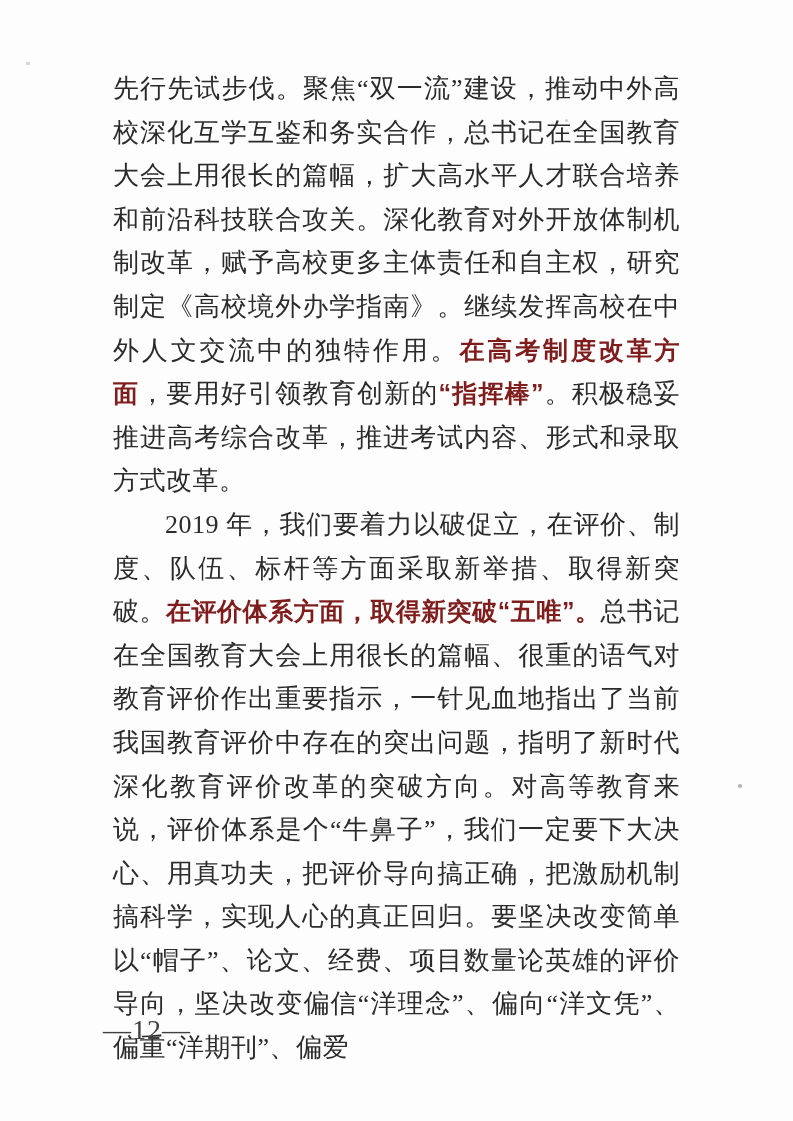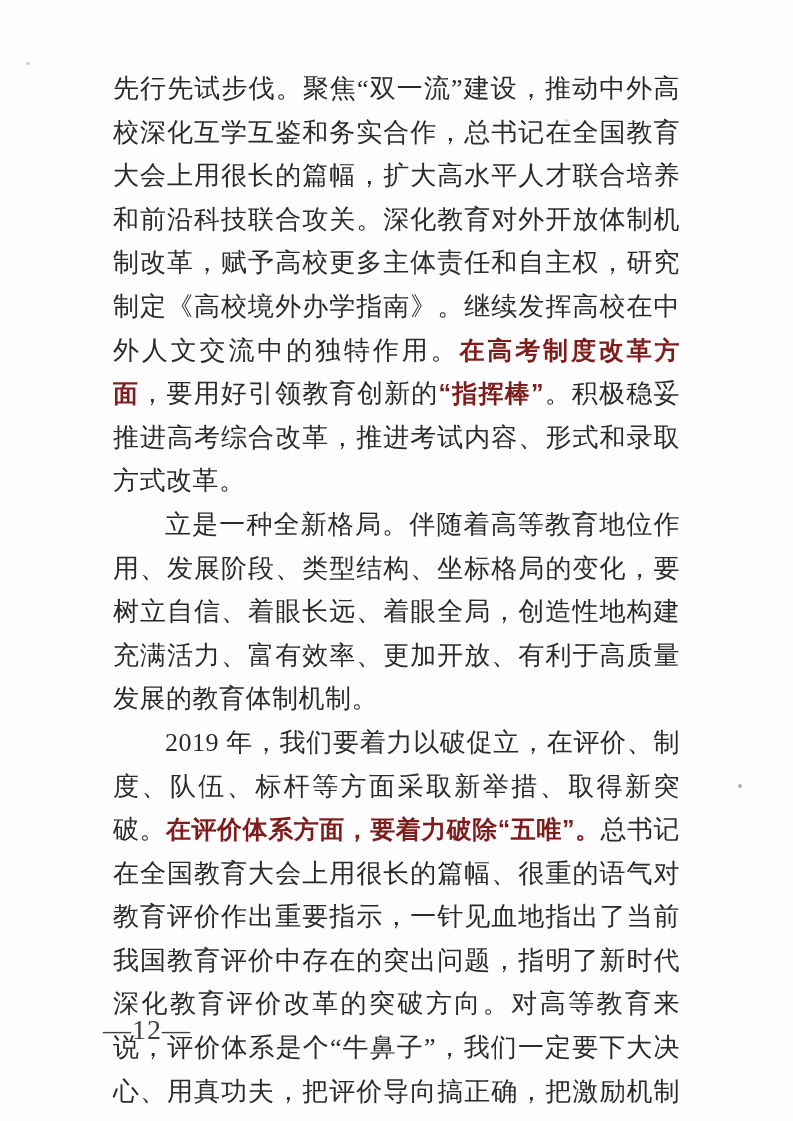--- a/index.html
+++ b/index.html
@@ -66,23 +66,22 @@
 </head>
 <body>
 
 <div class="sheet">
 
   <div class="text-block">
 
     <p class="para"><span>先行先试步伐。聚焦“双一流”建设，推动中外高校深化互学互鉴和务实合作，总书记在全国教育大会上用很长的篇幅，扩大高水平人才联合培养和前沿科技联合攻关。深化教育对外开放体制机制改革，赋予高校更多主体责任和自主权，研究制定《高校境外办学指南》。继续发挥高校在中外人文交流中的独特作用。</span><strong class="em-hei">在高考制度改革方面</strong><span>，要用好引领教育创新的</span><strong class="em-hei">“指挥棒”</strong><span>。积极稳妥推进高考综合改革，推进考试内容、形式和录取方式改革。</span></p>
 
 
-    <p class="para indent"><span>立是一种全新格局。伴随着高等教育地位作用、发展阶段、类型结构、坐标格局的变化，要树立自信、着眼长远、着眼全局，创造性地构建充满活力、富有效率、更加开放、有利于高质量发展的教育体制机制。</span></p>
 
-    <p class="para indent"><span>2019 年，我们要着力以破促立，在评价、制度、队伍、标杆等方面采取新举措、取得新突破。</span><strong class="em-hei">在评价体系方面，要着力破除“五唯”。</strong><span>总书记在全国教育大会上用很长的篇幅、很重的语气对教育评价作出重要指示，一针见血地指出了当前我国教育评价中存在的突出问题，指明了新时代深化教育评价改革的突破方向。对高等教育来说，评价体系是个“牛鼻子”，我们一定要下大决心、用真功夫，把评价导向搞正确，把激励机制搞科学，实现人心的真正回归。要坚决改变简单以“帽子”、论文、经费、项目数量论英雄的评价导向，坚决改变偏信“洋理念”、偏向“洋文凭”、偏重“洋期刊”、偏爱</span></p>
+    <p class="para indent"><span>2019 年，我们要着力以破促立，在评价、制度、队伍、标杆等方面采取新举措、取得新突破。</span><strong class="em-hei">在评价体系方面，取得新突破“五唯”。</strong><span>总书记在全国教育大会上用很长的篇幅、很重的语气对教育评价作出重要指示，一针见血地指出了当前我国教育评价中存在的突出问题，指明了新时代深化教育评价改革的突破方向。对高等教育来说，评价体系是个“牛鼻子”，我们一定要下大决心、用真功夫，把评价导向搞正确，把激励机制搞科学，实现人心的真正回归。要坚决改变简单以“帽子”、论文、经费、项目数量论英雄的评价导向，坚决改变偏信“洋理念”、偏向“洋文凭”、偏重“洋期刊”、偏爱</span></p>
 
   </div>
 
   <div class="page-number">—12—</div>
 
   <div class="artifact a1"></div>
   <div class="artifact a2"></div>
   <div class="artifact a3"></div>
 
 </div>

